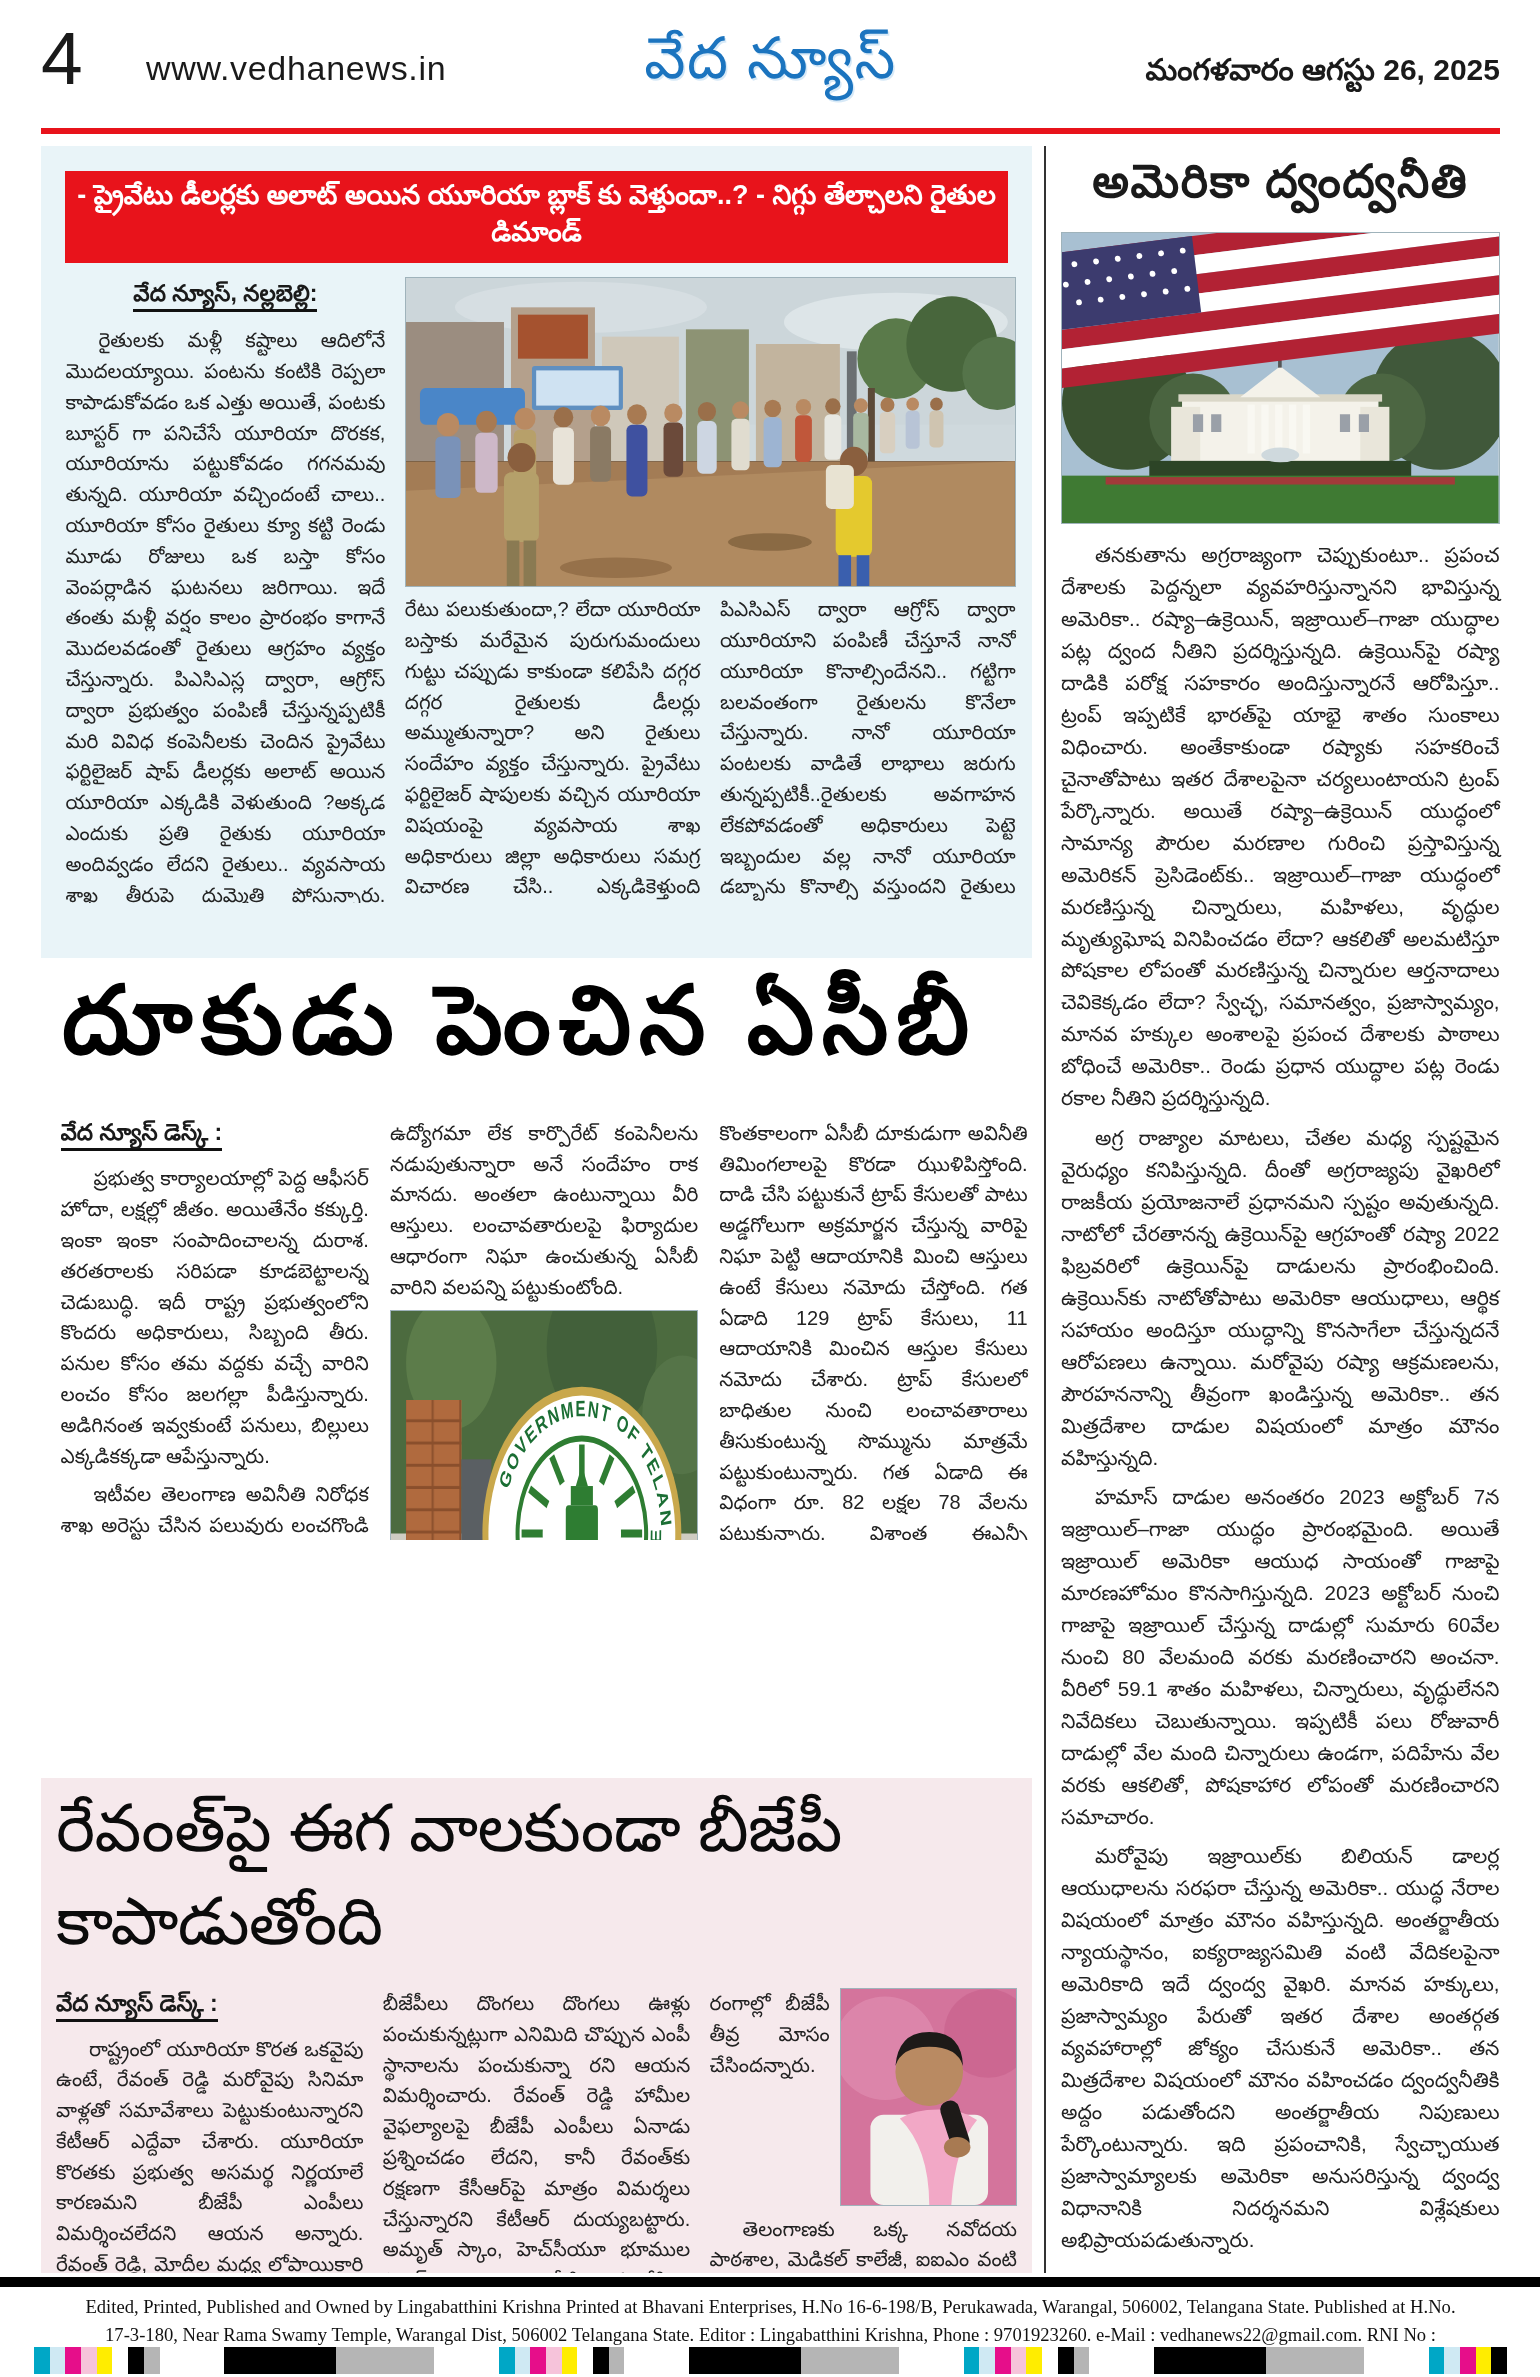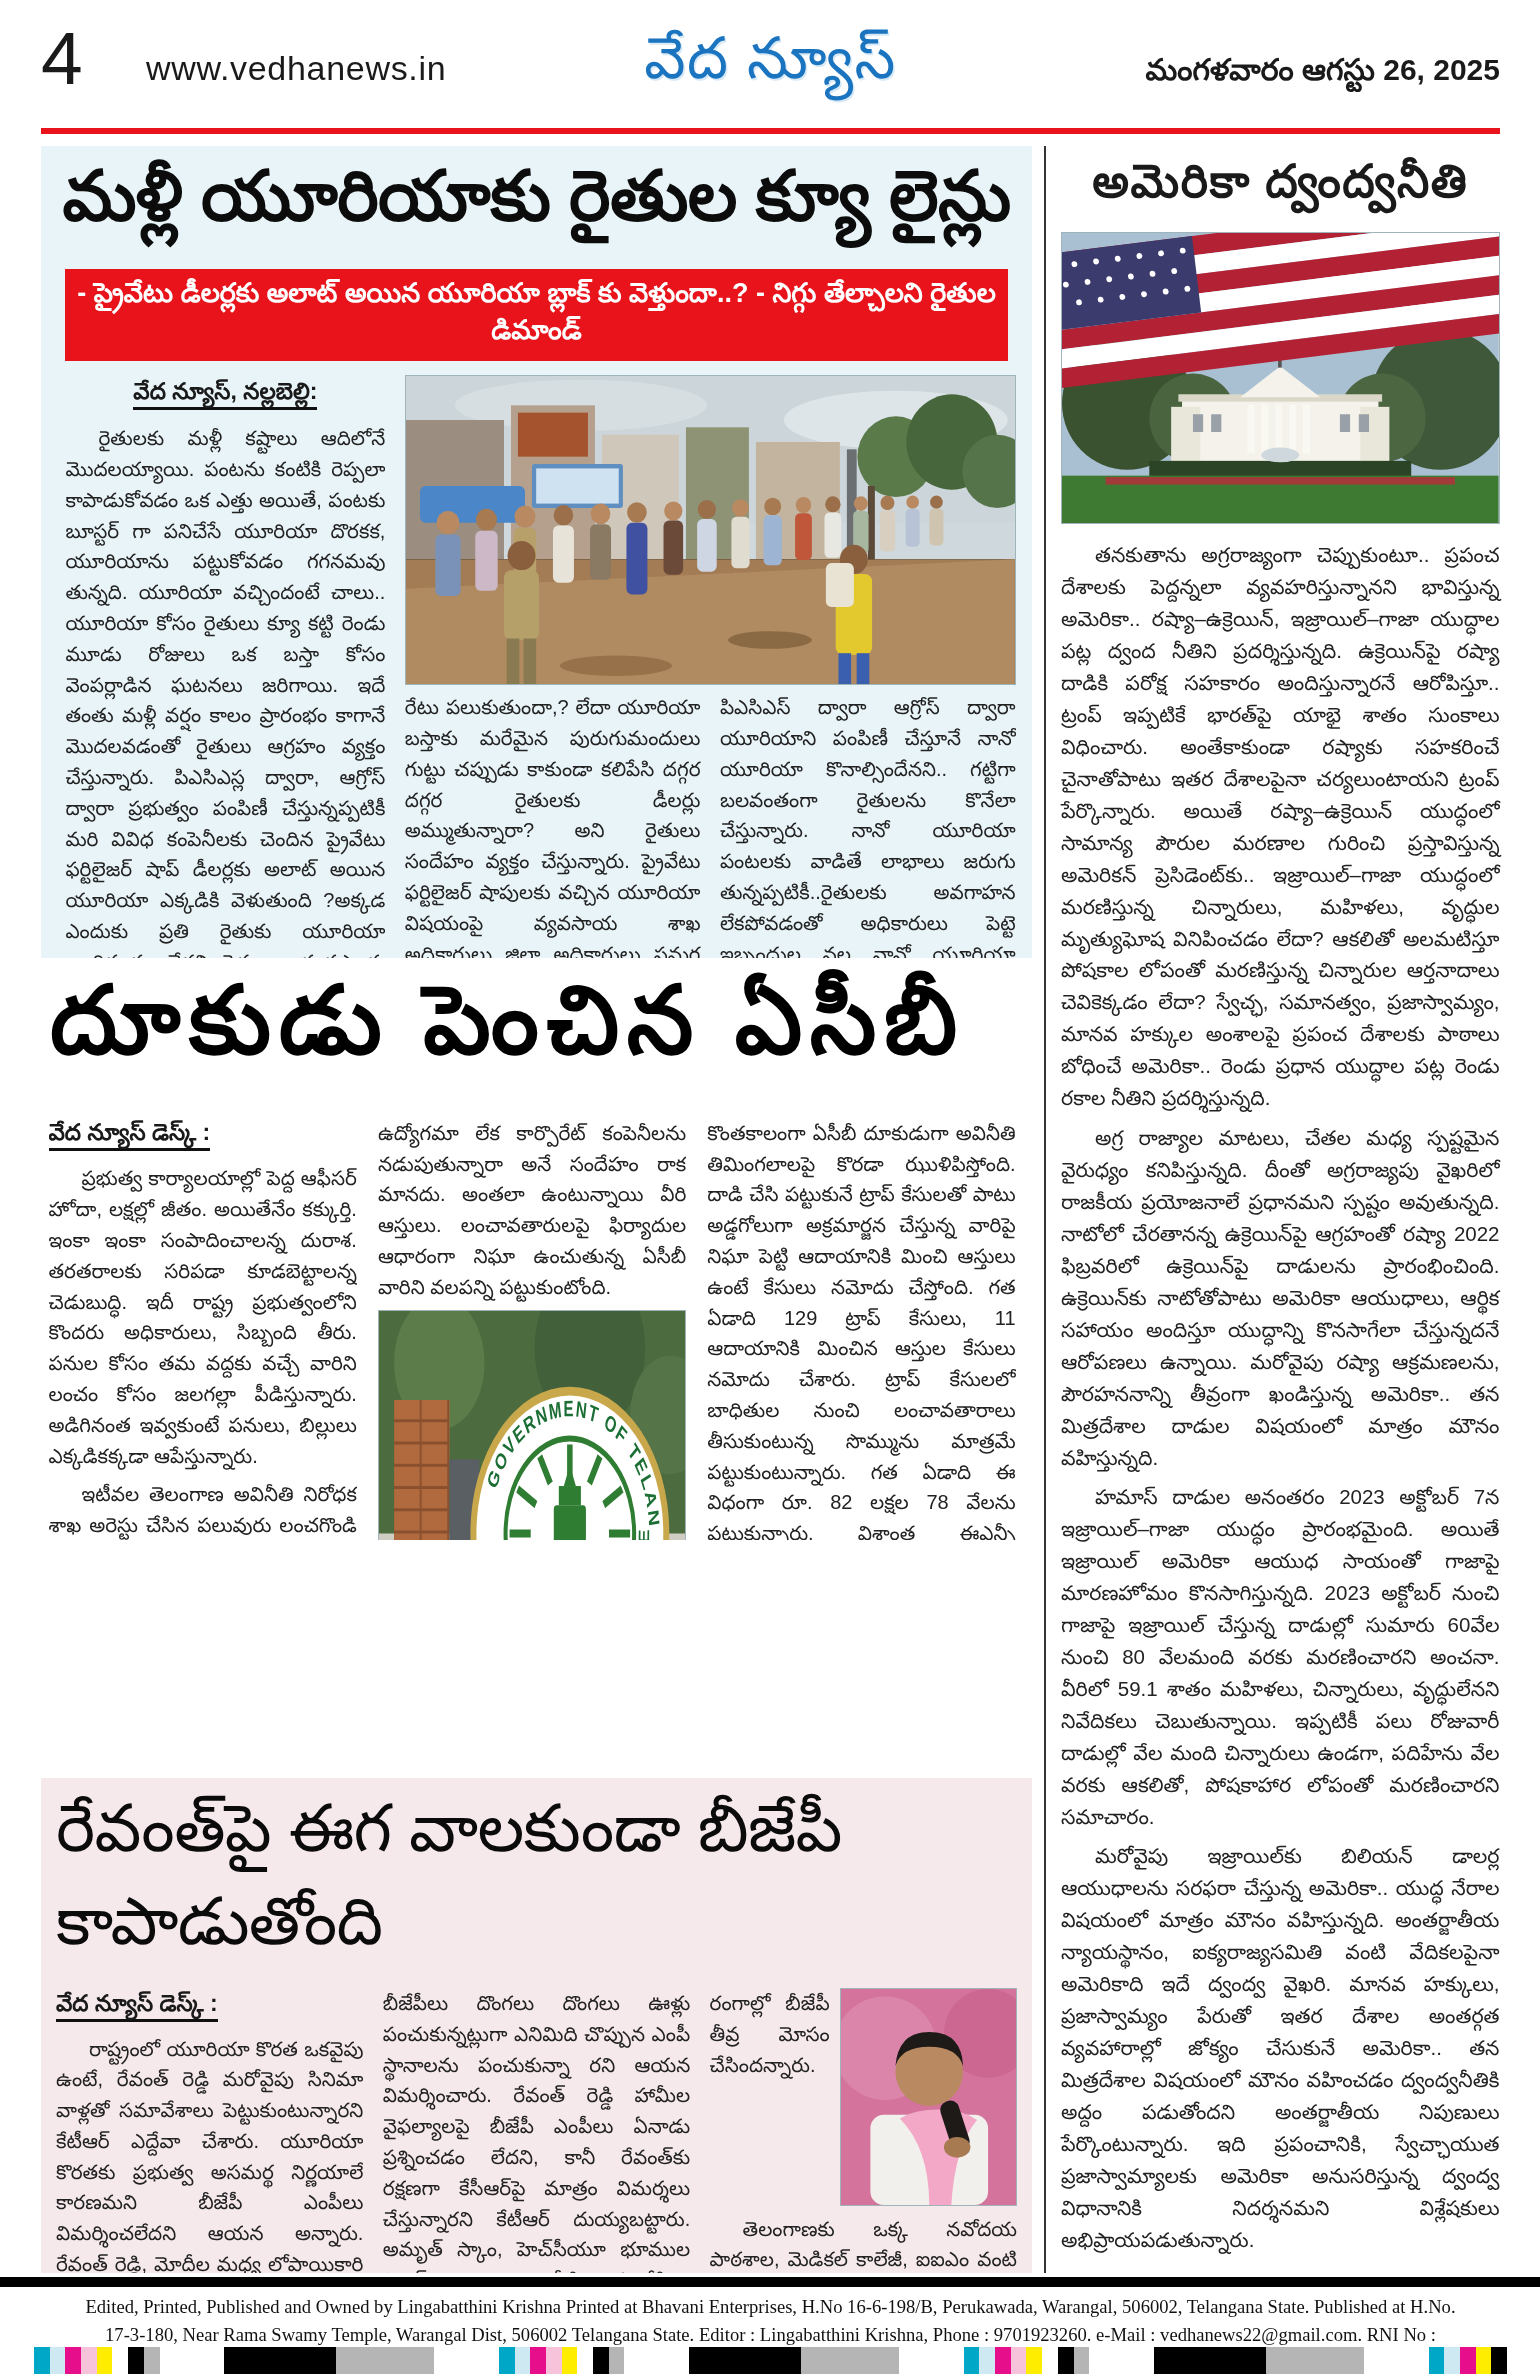--- a/index.html
+++ b/index.html
@@ -38,21 +38,21 @@
   .urea-two-cols { display:flex; gap:19.4px; margin-top:7.5px; flex:1; overflow:hidden; }
   .urea-two-cols .col { flex:1; overflow:hidden; }
 
   .byline { display:block; text-align:center; font-size:23px; font-weight:700; margin:3px auto 13.4px auto; }
   .byline span { border-bottom:3px solid #111; padding-bottom:3px; }
   .byline-left { text-align:left; margin:1.5px 0 12px 0; }
   p.body-text { font-size:20px; line-height:1.54; text-align:justify; color:#222; margin-bottom:7.5px; }
   p.body-text.indent { text-indent:33px; }
 
   
-  .acb { position:absolute; top:812px; left:0; width:991px; height:582px;
+  .acb { position:absolute; top:812px; left:12px; width:991px; height:582px;
     background:#ffffff; padding:3px 16.4px 0 7.5px; overflow:hidden; }
   .acb-headline { font-size:95px; font-weight:700; letter-spacing:7.5px; color:#000;
     margin:4.5px 0 19.4px 1.5px; white-space:nowrap; }
   .acb-cols { display:flex; gap:21px; height:656px; overflow:hidden; }
   .acb-cols .col { flex:1; overflow:hidden; }
   .acb-photo { width:100%; height:447px; margin:4.5px 0 7.5px 0; }
 
   
   .bjp { position:absolute; top:1632px; left:0; width:991px; height:495px;
     background:#f6e9ec; padding:12px 15px; overflow:hidden; }
@@ -91,21 +91,20 @@
   <div class="website">www.vedhanews.in</div>
   <div class="masthead">వేద న్యూస్</div>
   <div class="issue-date">మంగళవారం ఆగస్టు 26, 2025</div>
 </div>
 <div class="red-rule"></div>
 
 <div class="main">
   <div class="left-region">
 
     <div class="urea">
-      <h1 class="urea-headline">మళ్లీ యూరియాకు రైతుల క్యూ లైన్లు</h1>
       <div class="urea-banner">- ప్రైవేటు డీలర్లకు అలాట్ అయిన యూరియా బ్లాక్ కు వెళ్తుందా..? - నిగ్గు తేల్చాలని రైతుల డిమాండ్</div>
       <div class="urea-body">
         <div class="urea-col1">
           <div class="byline"><span>వేద న్యూస్, నల్లబెల్లి:</span></div>
           <p class="body-text indent">రైతులకు మళ్లీ కష్టాలు ఆదిలోనే మొదలయ్యాయి. పంటను కంటికి రెప్పలా కాపాడుకోవడం ఒక ఎత్తు అయితే, పంటకు బూస్టర్ గా పనిచేసే యూరియా దొరకక, యూరియాను పట్టుకోవడం గగనమవు తున్నది. యూరియా వచ్చిందంటే చాలు.. యూరియా కోసం రైతులు క్యూ కట్టి రెండు మూడు రోజులు ఒక బస్తా కోసం వెంపర్లాడిన ఘటనలు జరిగాయి. ఇదే తంతు మళ్లీ వర్షం కాలం ప్రారంభం కాగానే మొదలవడంతో రైతులు ఆగ్రహం వ్యక్తం చేస్తున్నారు. పిఎసిఎస్ల ద్వారా, ఆగ్రోస్ ద్వారా ప్రభుత్వం పంపిణీ చేస్తున్నప్పటికీ మరి వివిధ కంపెనీలకు చెందిన ప్రైవేటు ఫర్టిలైజర్ షాప్ డీలర్లకు అలాట్ అయిన యూరియా ఎక్కడికి వెళుతుంది ?అక్కడ ఎందుకు ప్రతి రైతుకు యూరియా అందివ్వడం లేదని రైతులు.. వ్యవసాయ శాఖ తీరుపై దుమ్మెత్తి పోస్తున్నారు. ఇప్పుడిప్పుడే రైతులు మొక్కజొన్న, పత్తిలాంటి పంటలు వేసి యూరియా కోసం ఎదురుచూస్తున్న తరుణం లోనే యూరియా కొరత ఉండడంతో.. రైతులు ఆందోళన వ్యక్తం చేస్తున్నారు. వరి నాట్లు వేస్తే ఇంకా యూరియా డిమాండ్ పెరుగనున్న నేపథ్యంలో మళ్లీ పాత రోజులు వచ్చాయని గత ఘటనను అన్నదాతలు గుర్తు చేస్తున్నారు.</p>
 
         </div>
         <div class="urea-rest">
 
           <div class="photo-frame queue-photo">

